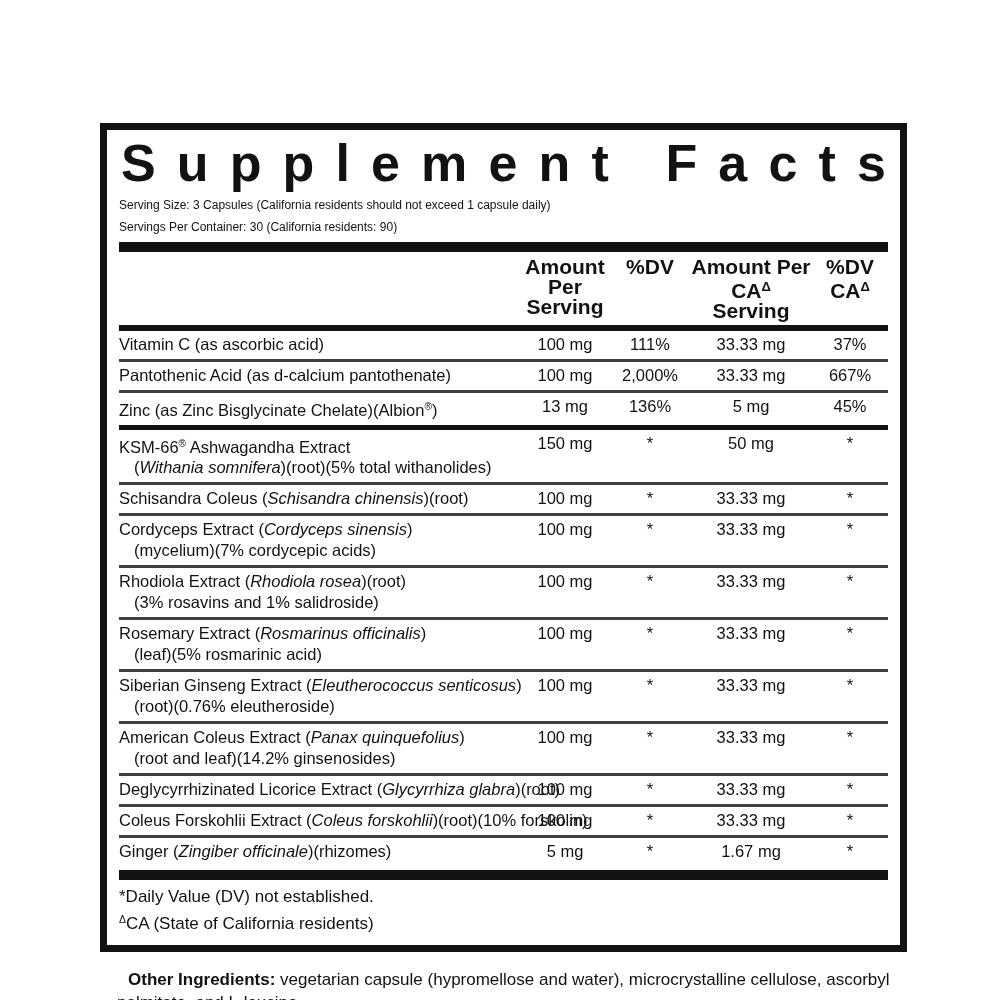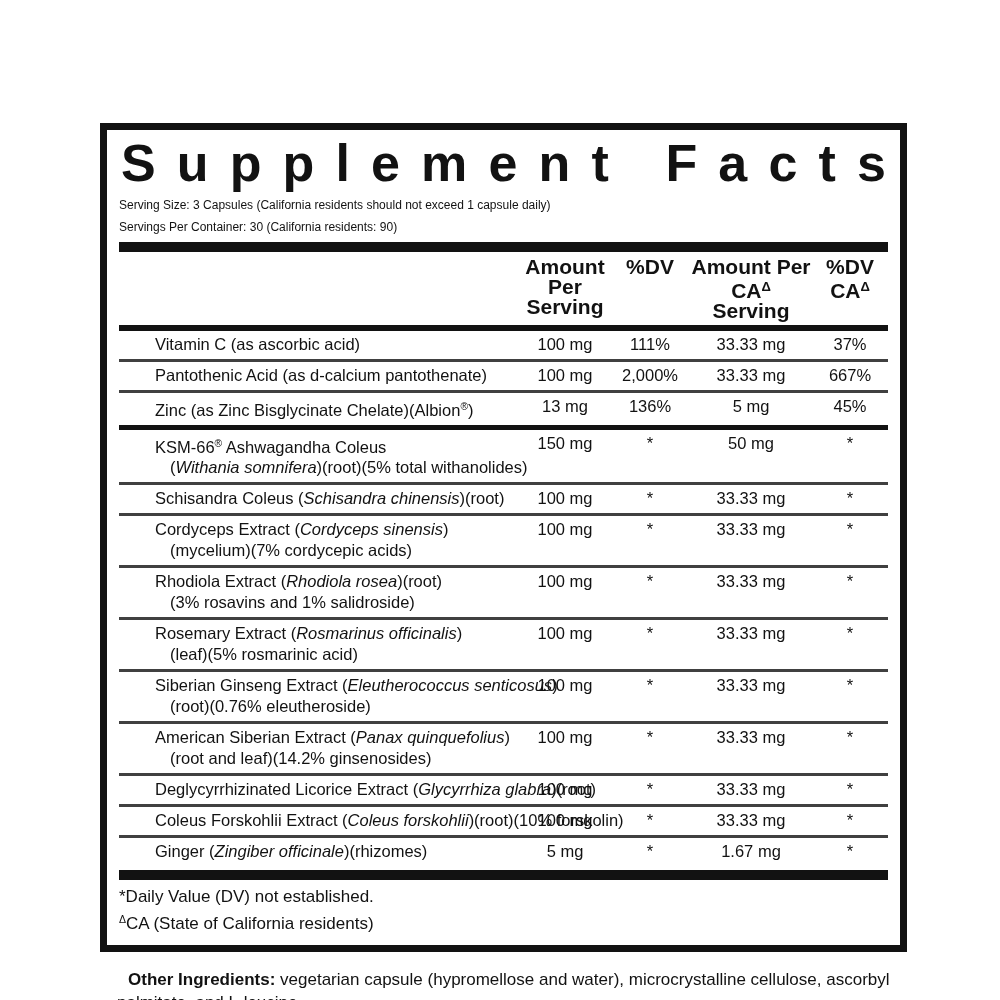--- a/index.html
+++ b/index.html
@@ -13,21 +13,21 @@
   .bar{background:#121212;}
   .b10{height:10px;margin-top:4px;}
   .b6{height:6px;}
   .b5{height:5px;}
   .header-row,.row{display:grid;grid-template-columns:minmax(0,1fr) 90px 80px 122px 76px;}
   .header-row{font-weight:bold;font-size:21px;line-height:20px;padding:5px 0 4px;align-items:start;}
   .hcell.center{text-align:center;}
   .section{display:block;}
   .row{font-size:16.5px;line-height:21px;padding:3px 0 4px;align-items:start;}
   .rt{border-top:3px solid #404040;}
-  .cname{white-space:nowrap;margin-left:36px;}
+  .cname{white-space:nowrap;}
   .cname .indent{padding-left:15px;}
   .val.r{text-align:center;}
   .val.c{text-align:center;}
   .it{font-style:italic;}
   .sup{font-size:62%;vertical-align:0.55em;}
   .footnotes{font-size:17px;line-height:23px;padding:5px 0 2px;}
   .other{margin:16px 0 0 117px;width:778px;font-size:17px;line-height:23px;}
   .oi-label{font-weight:bold;margin-left:11px;}
 </style>
 </head>
@@ -84,21 +84,21 @@
           <div class="val r">13 mg</div>
           <div class="val c">136%</div>
           <div class="val r">5 mg</div>
           <div class="val c">45%</div>
         </div>
       </div>
     <div class="bar b5"></div>
     <div class="section">
         <div class="row">
           <div class="cname">
-            <div><span>KSM-66</span><span class="sup">®</span><span> Ashwagandha Coleus</span></div>
+            <div><span>KSM-66</span><span class="sup">®</span><span> Ashwagandha Extract</span></div>
             <div class="indent"><span>(</span><span class="it">Withania somnifera</span><span>)(root)(5% total withanolides)</span></div>
           </div>
           <div class="val r">150 mg</div>
           <div class="val c">*</div>
           <div class="val r">50 mg</div>
           <div class="val c">*</div>
         </div>
         <div class="row rt">
           <div class="cname">
             <div><span>Schisandra Coleus (</span><span class="it">Schisandra chinensis</span><span>)(root)</span></div>
@@ -143,21 +143,21 @@
             <div><span>Siberian Ginseng Extract (</span><span class="it">Eleutherococcus senticosus</span><span>)</span></div>
             <div class="indent"><span>(root)(0.76% eleutheroside)</span></div>
           </div>
           <div class="val r">100 mg</div>
           <div class="val c">*</div>
           <div class="val r">33.33 mg</div>
           <div class="val c">*</div>
         </div>
         <div class="row rt">
           <div class="cname">
-            <div><span>American Siberian Extract (</span><span class="it">Panax quinquefolius</span><span>)</span></div>
+            <div><span>American Coleus Extract (</span><span class="it">Panax quinquefolius</span><span>)</span></div>
             <div class="indent"><span>(root and leaf)(14.2% ginsenosides)</span></div>
           </div>
           <div class="val r">100 mg</div>
           <div class="val c">*</div>
           <div class="val r">33.33 mg</div>
           <div class="val c">*</div>
         </div>
         <div class="row rt">
           <div class="cname">
             <div><span>Deglycyrrhizinated Licorice Extract (</span><span class="it">Glycyrrhiza glabra</span><span>)(root)</span></div>

